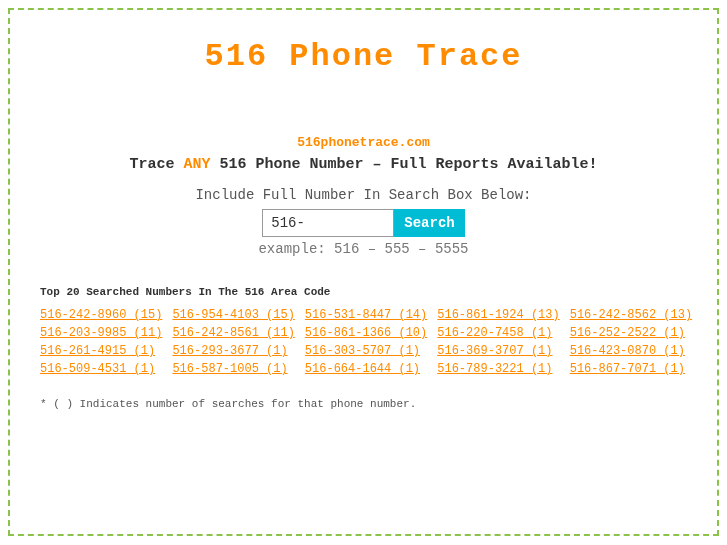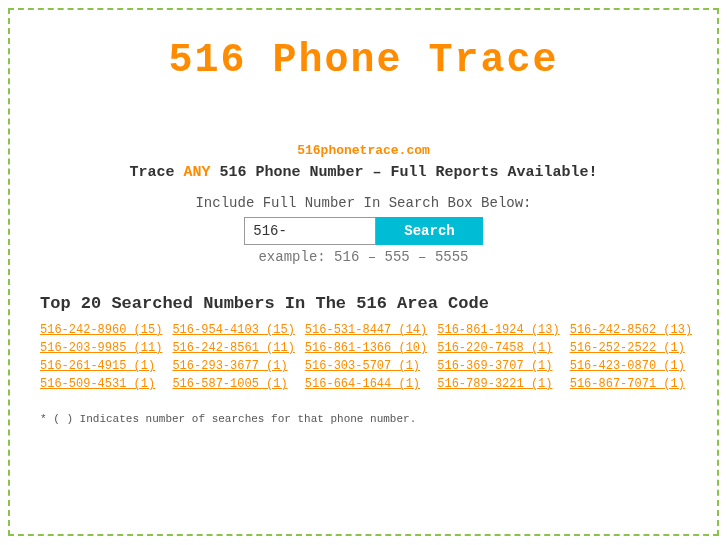--- a/index.html
+++ b/index.html
@@ -11,21 +11,21 @@
     }
     .outer-border {
       border: 2px dashed #8bc34a;
       margin: 8px;
       min-height: 528px;
       padding: 10px 30px 20px 30px;
       position: relative;
     }
     .page-title {
       text-align: center;
-      font-size: 40px;
+      font-size: 32px;
       font-weight: bold;
       color: #ff8c00;
       font-family: 'Courier New', Courier, monospace;
       margin-top: 18px;
       margin-bottom: 8px;
       letter-spacing: 2px;
     }
     .site-url {
       text-align: center;
       color: #ff8c00;
@@ -63,34 +63,34 @@
       font-size: 14px;
       font-family: 'Courier New', Courier, monospace;
       width: 132px;
       color: #333;
       outline: none;
     }
     .search-button {
       background: #00bcd4;
       color: #fff;
       border: none;
-      padding: 6px 28px;
+      padding: 6px 10px;
       font-size: 14px;
       font-family: 'Courier New', Courier, monospace;
       cursor: pointer;
       font-weight: bold;
     }
     .search-example {
       text-align: center;
       font-size: 14px;
       color: #777;
       margin-bottom: 18px;
     }
     .section-title {
-      font-size: 17px;
+      font-size: 11px;
       font-weight: bold;
       color: #333;
       margin-bottom: 10px;
       margin-top: 29px;
     }
     .numbers-grid {
       display: grid;
       grid-template-columns: repeat(5, 1fr);
       gap: 4px 10px;
       margin-bottom: 14px;

